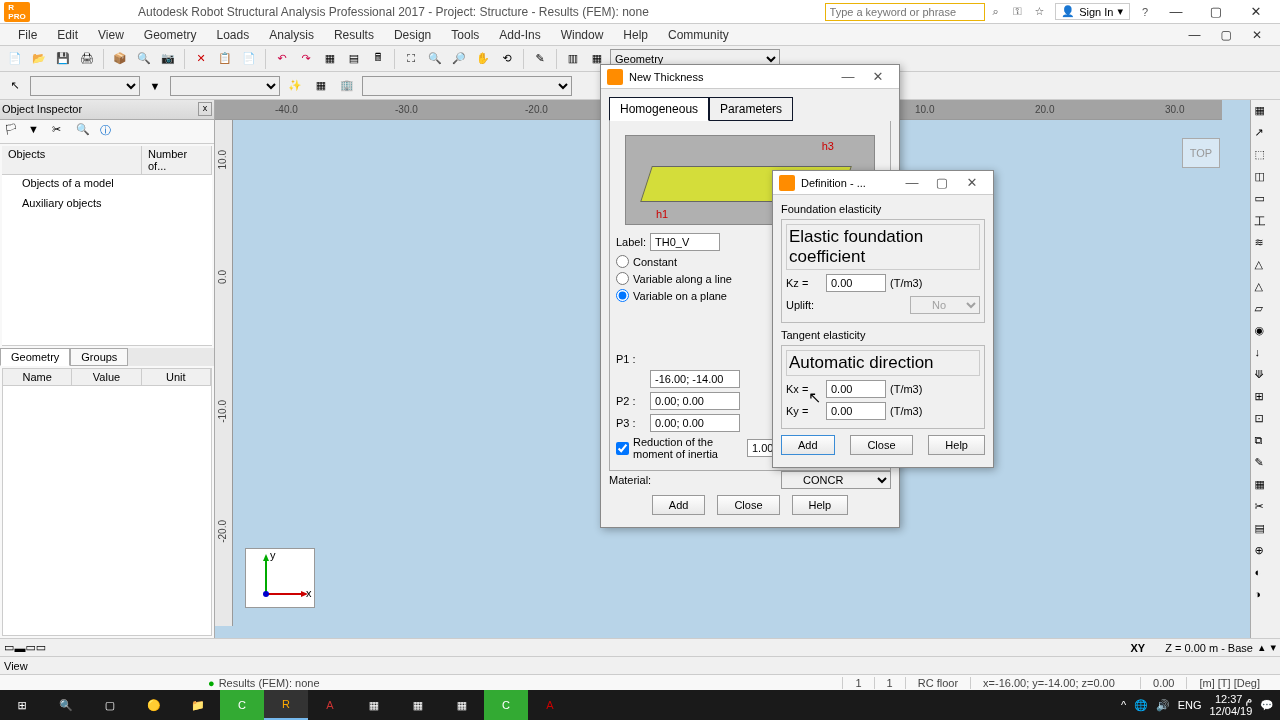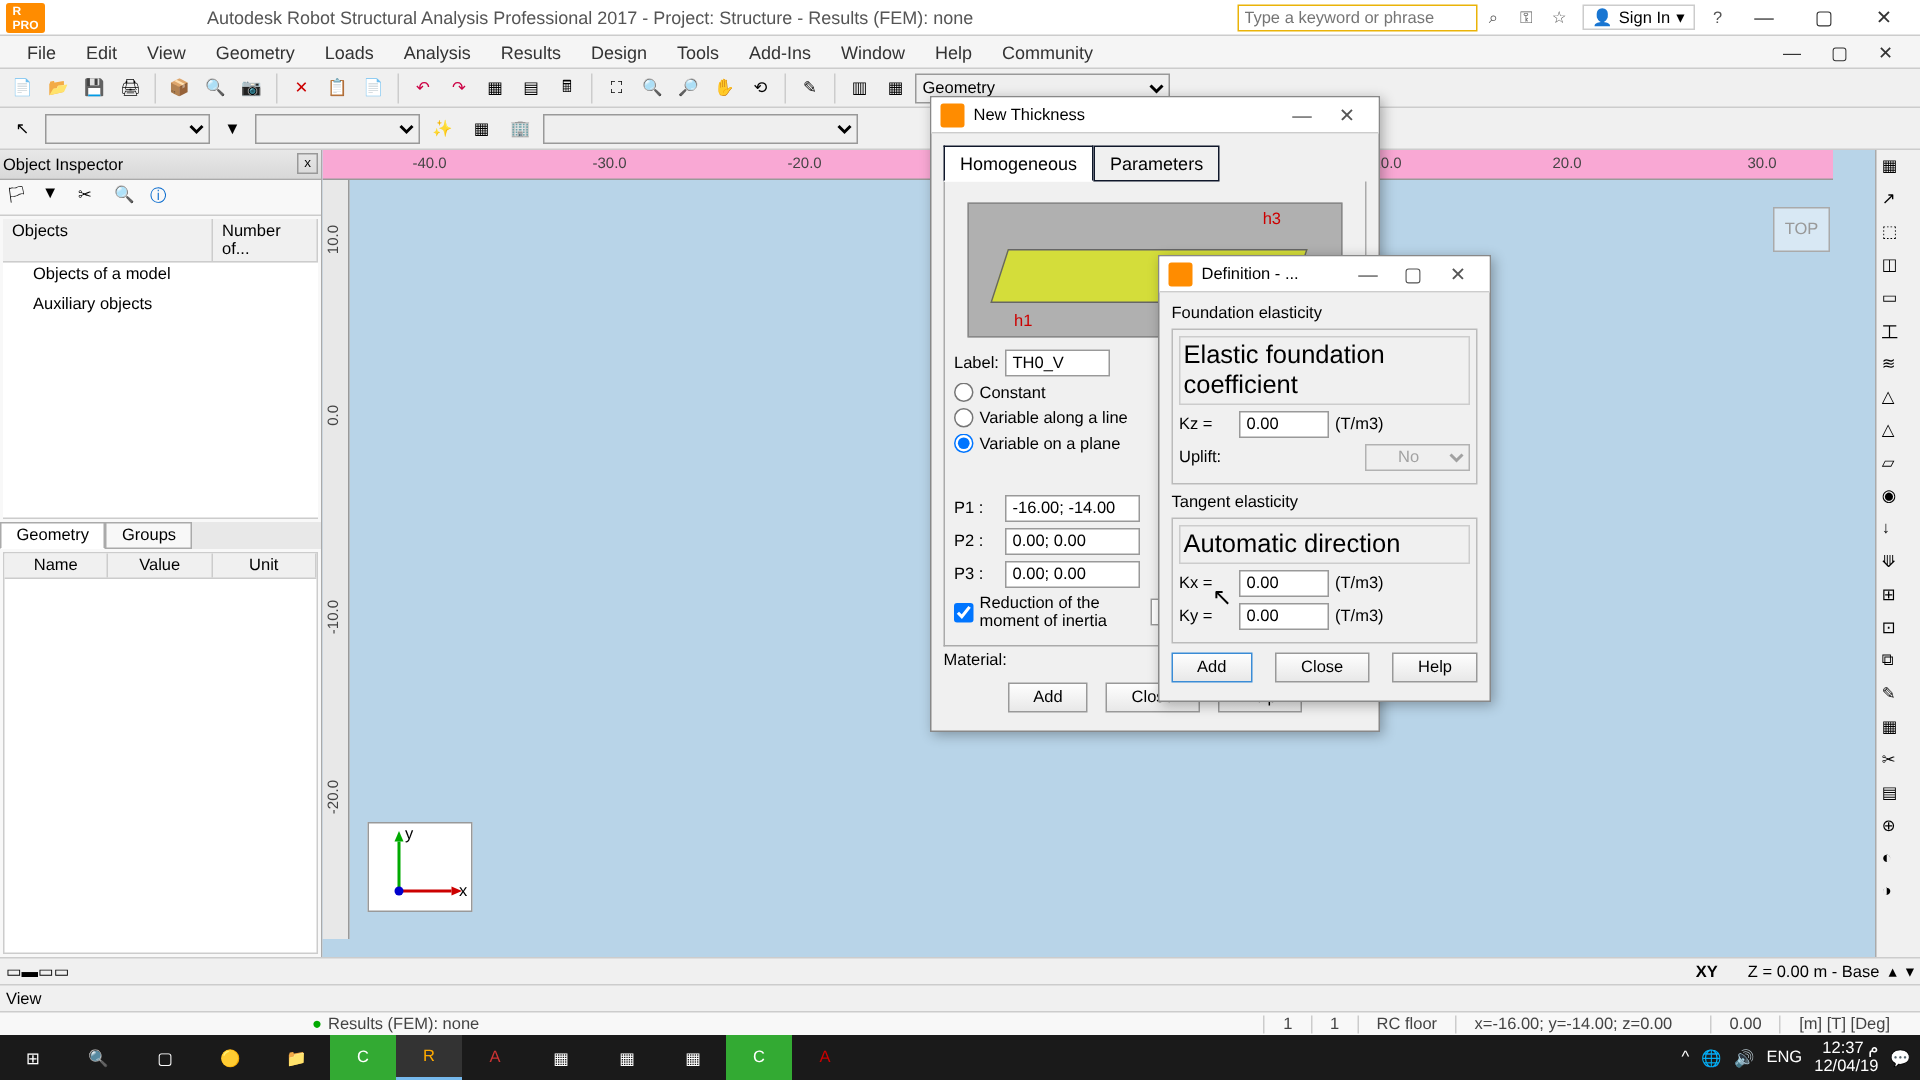--- a/index.html
+++ b/index.html
@@ -31,21 +31,21 @@
 .objtree .thead{display:flex; border-bottom:1px solid #ccc; background:#f0f0f0;}
 .objtree .thead span{ padding:2px 6px; border-right:1px solid #ccc; font-size:11px;}
 .objtree .row{ padding:2px 6px 2px 20px; font-size:11px;}
 .tabs{ display:flex; background:#e8e8e8;}
 .tabs span{ padding:2px 10px; border:1px solid #aaa; background:#f8f8f8; font-size:11px;}
 .tabs span.active{ background:#fff; border-bottom:1px solid #fff;}
 .proptable{ flex:1; background:#fff; margin:2px; border:1px solid #ccc;}
 .proptable .thead{display:flex; background:#f0f0f0; border-bottom:1px solid #ccc;}
 .proptable .thead span{ flex:1; padding:2px 6px; border-right:1px solid #ccc; text-align:center;}
 .canvas{ flex:1; background:#b8d4e8; position:relative; overflow:hidden;}
-.ruler-top{ position:absolute; top:0; left:0; right:28px; height:20px; background:#f9a8d4; border-bottom:1px solid #999;}
+.ruler-top{ position:absolute; top:0; left:0; right:28px; height:20px; background:#a3a3a3; border-bottom:1px solid #999;}
 .ruler-top .tick{position:absolute; top:4px; font-size:10px; color:#444;}
 .ruler-left{ position:absolute; top:20px; left:0; bottom:12px; width:18px; background:#e8e8e8; border-right:1px solid #999;}
 .ruler-left .tick{position:absolute; left:2px; font-size:10px; color:#444; writing-mode:vertical-rl; transform:rotate(180deg);}
 .triad{ position:absolute; bottom:30px; left:30px; width:70px; height:60px; background:#fff; border:1px solid #999;}
 .topbadge{position:absolute; top:38px; right:30px; width:38px; height:30px; border:1px solid #aaa; display:flex; align-items:center; justify-content:center; color:#999; font-size:11px; background:#d8e8f4;}
 .rightbar{ width:30px; background:#f0f0f0; border-left:1px solid #aaa; display:flex; flex-direction:column; align-items:center; padding-top:4px; gap:2px;}
 .rightbar .ticon{width:22px;height:20px;}
 .botbar1{ height:18px; background:#f0f0f0; border-top:1px solid #ccc; display:flex; align-items:center; padding:0 4px; font-size:11px;}
 .botbar2{ height:18px; background:#f0f0f0; border-top:1px solid #ccc; display:flex; align-items:center; padding:0 4px; font-size:11px;}
 .status{ height:16px; background:#f8f8f8; border-top:1px solid #ccc; display:flex; align-items:center; padding:0 8px; font-size:11px; color:#444;}
@@ -303,21 +303,21 @@
     <span>🔊</span>
     <span>ENG</span>
     <div style="text-align:right;line-height:1.1">
       <div>12:37 م</div>
       <div>12/04/19</div>
     </div>
     <span>💬</span>
   </div>
 </div>
 
-<div class="dialog" style="left:620px; top:64px; width:300px;">
+<div class="dialog" style="left:600px; top:64px; width:300px;">
   <div class="dlgtitle">
     <div class="dicon"></div>
     <span>New Thickness</span>
     <div class="spacer"></div>
     <span class="wbtn">—</span>
     <span class="wbtn">✕</span>
   </div>
   <div class="dlgbody">
     <div class="thtabs">
       <span class="active">Homogeneous</span>
@@ -344,21 +344,21 @@
       <div class="row">
           <input type="radio" checked="" style="">
           <label>Variable on a plane</label>
         </div>
       <div style="text-align:right; font-size:11px; padding-right:50px;">
         <span>Point coord</span><br>
         <span>(m)</span>
       </div>
       <div class="row">
           <label style="width:30px">P1 :</label>
-          <input class="hl" type="text" style="width: 90px;" value="-16.00; -14.00">
+          <input class="hl" type="text" style="width: 90px; margin-top: 40px;" value="-16.00; -14.00">
         </div>
       <div class="row">
           <label style="width:30px">P2 :</label>
           <input type="text" style="width: 90px;" value="0.00; 0.00">
         </div>
       <div class="row">
           <label style="width:30px">P3 :</label>
           <input type="text" style="width: 90px;" value="0.00; 0.00">
         </div>
       <div class="row">

